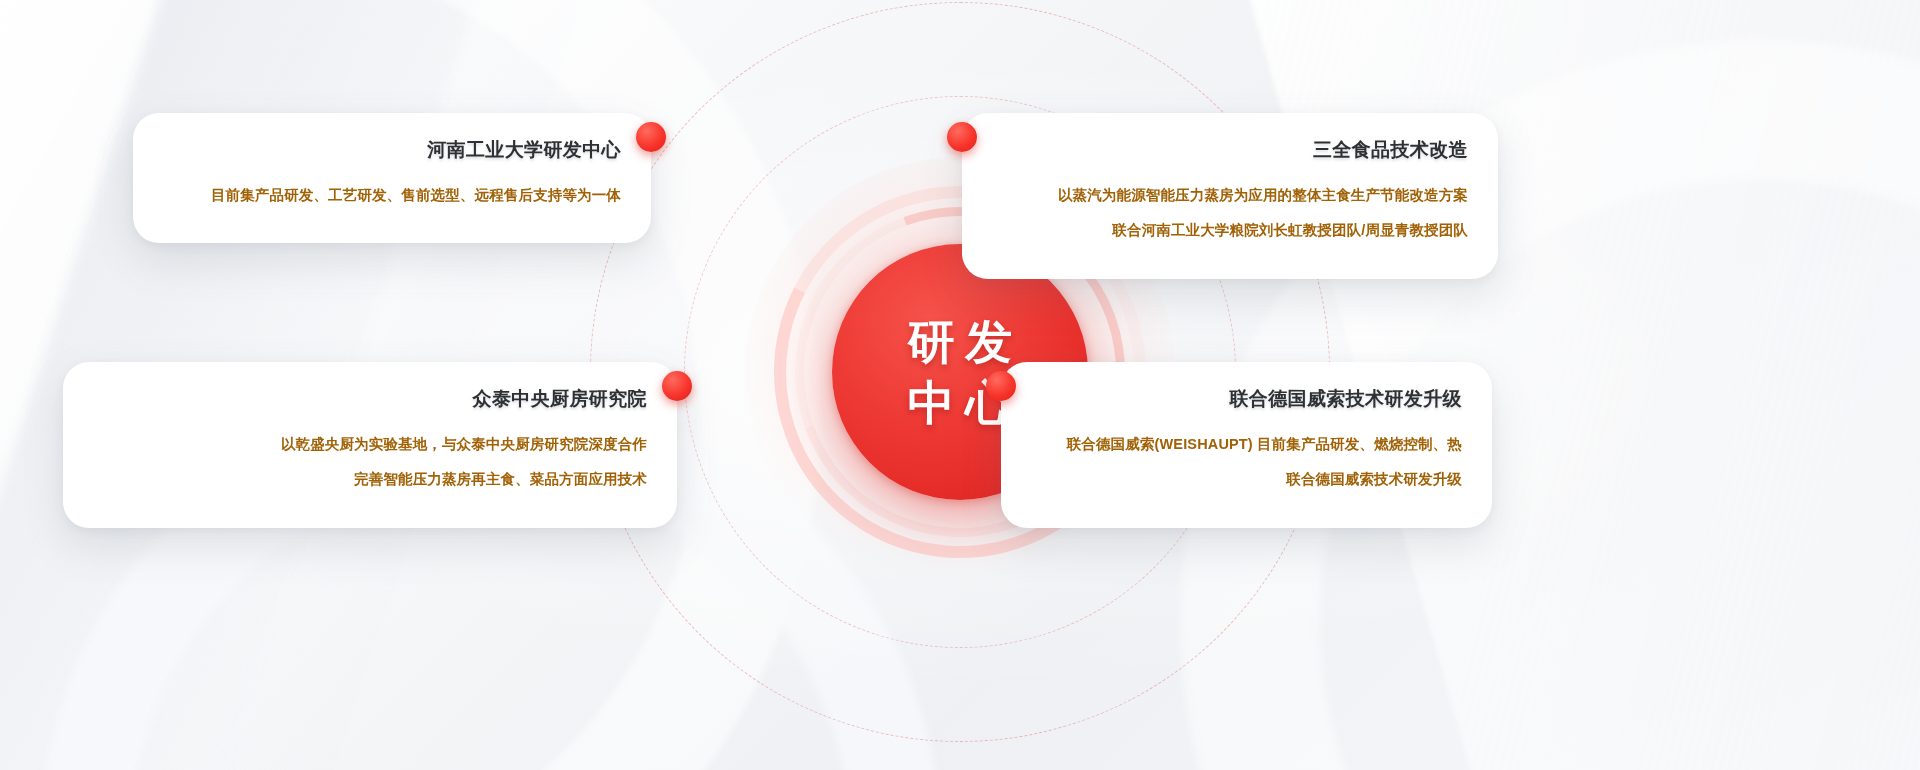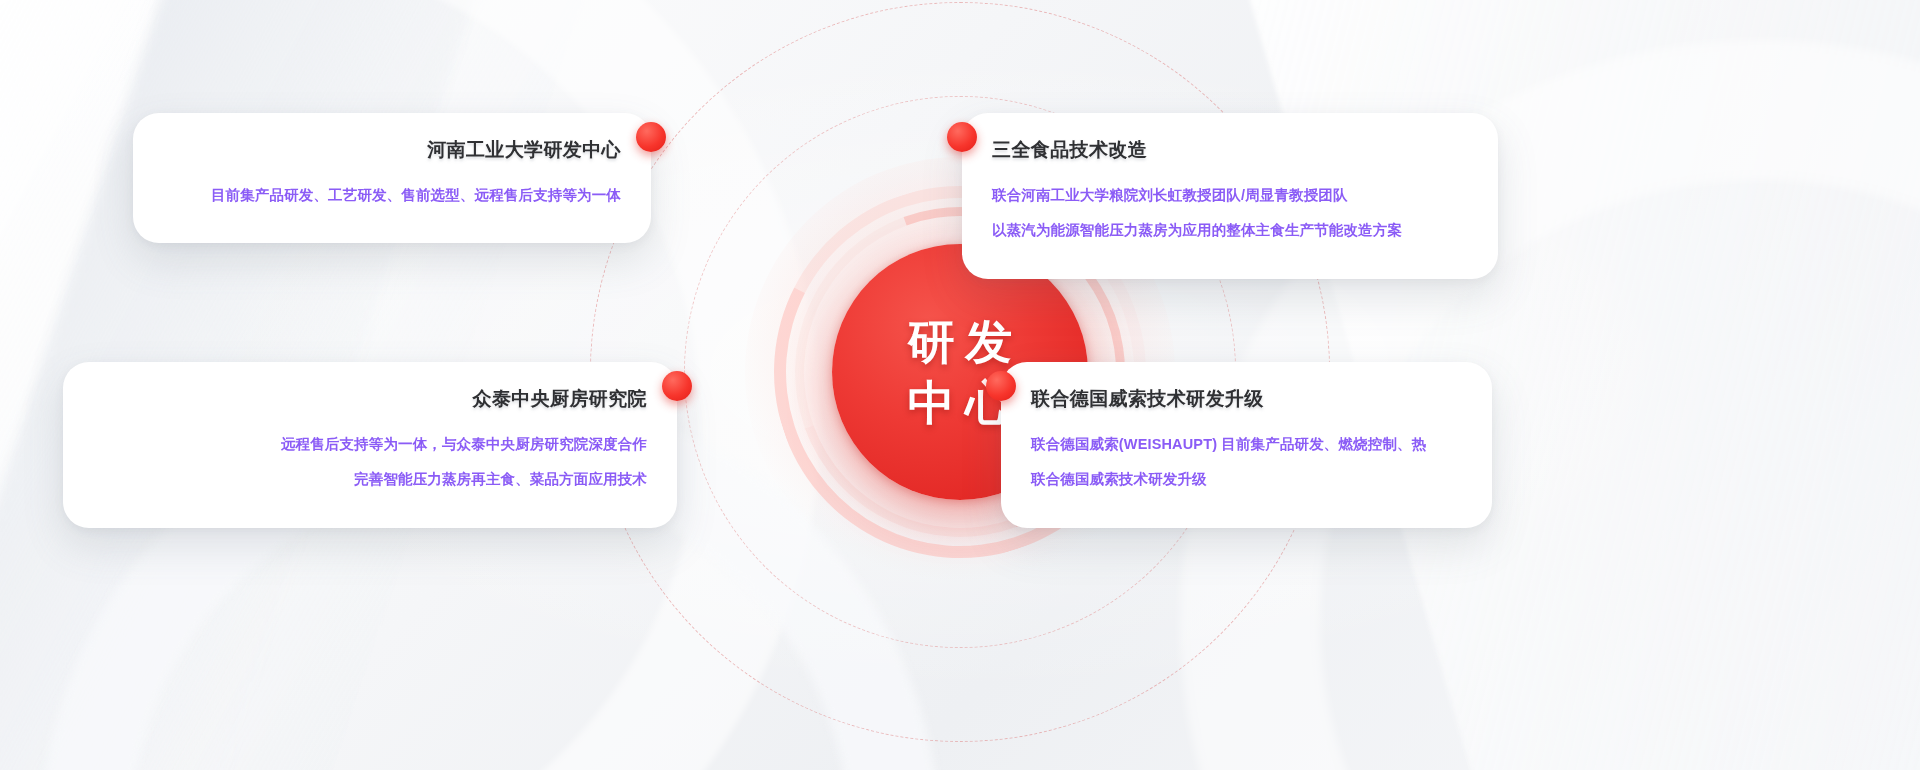--- a/index.html
+++ b/index.html
@@ -130,29 +130,29 @@
     font-weight:700;
     color:#2f3033;
     letter-spacing:.02em;
     line-height:1.2;
     text-shadow:0 2px 3px rgba(150,155,165,.35);
     margin-bottom:16px;
   }
   .card-line{
     font-size:14.5px;
     font-weight:700;
-    color:#8b5cf6;
+    color:#a16207;
     line-height:2.45;
     letter-spacing:.01em;
     white-space:nowrap;
   }
   .card.right-align .card-title,
   .card.right-align .card-line{ text-align:right; }
   .card.left-align .card-title,
-  .card.left-align .card-line{ text-align:left; }
+  .card.left-align .card-line{ text-align:right; }
 
   .dot{
     position:absolute;
     width:30px; height:30px;
     border-radius:50%;
     background:radial-gradient(circle at 36% 30%, #ff6a5e 0%, #f7352c 55%, #e31d17 100%);
     box-shadow:0 4px 10px rgba(226,40,34,.45);
   }
 
   
@@ -195,28 +195,28 @@
 
 <div class="card right-align" id="card-1">
   <div class="dot"></div>
   <div class="card-title">河南工业大学研发中心</div>
   <div class="card-line">目前集产品研发、工艺研发、售前选型、远程售后支持等为一体</div>
 </div>
 
 <div class="card left-align" id="card-2">
   <div class="dot"></div>
   <div class="card-title">三全食品技术改造</div>
+  <div class="card-line">以蒸汽为能源智能压力蒸房为应用的整体主食生产节能改造方案</div>
   <div class="card-line">联合河南工业大学粮院刘长虹教授团队/周显青教授团队</div>
-  <div class="card-line">以蒸汽为能源智能压力蒸房为应用的整体主食生产节能改造方案</div>
 </div>
 
 <div class="card right-align" id="card-3">
   <div class="dot"></div>
   <div class="card-title">众泰中央厨房研究院</div>
-  <div class="card-line">远程售后支持等为一体，与众泰中央厨房研究院深度合作</div>
+  <div class="card-line">以乾盛央厨为实验基地，与众泰中央厨房研究院深度合作</div>
   <div class="card-line">完善智能压力蒸房再主食、菜品方面应用技术</div>
 </div>
 
 <div class="card left-align" id="card-4">
   <div class="dot"></div>
   <div class="card-title">联合德国威索技术研发升级</div>
   <div class="card-line">联合德国威索(WEISHAUPT) 目前集产品研发、燃烧控制、热</div>
   <div class="card-line">联合德国威索技术研发升级</div>
 </div>
 

